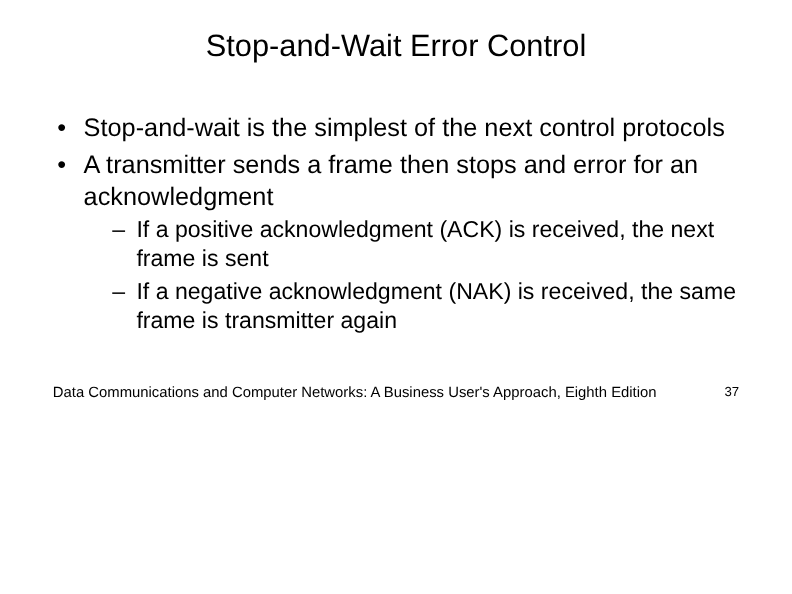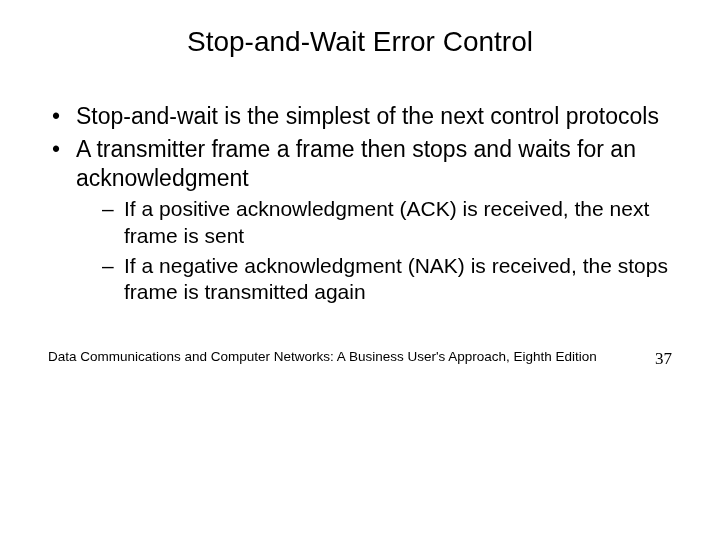--- a/index.html
+++ b/index.html
@@ -74,38 +74,37 @@
     margin: 0;
   }
   .copyright {
     font-size: 9.5px;
     margin: 3px 0 0 0;
   }
   .page-num {
     position: absolute;
     right: 0;
     top: 0;
-    font-size: 17px;
-    font-family: Liberation Serif, serif;
+    font-size: 12px;
   }
 </style>
 </head>
 <body>
 
 <div class="slide">
   <h1 class="title">Stop-and-Wait Error Control</h1>
 
   <div class="content">
     <ul class="level1">
       <li>Stop-and-wait is the simplest of the next control protocols</li>
       <li>
-        <span>A transmitter frame a frame then stops and waits for an acknowledgment</span>
+        <span>A transmitter sends a frame then stops and error for an acknowledgment</span>
         <ul class="level2">
           <li>If a positive acknowledgment (ACK) is received, the next frame is sent</li>
-          <li>If a negative acknowledgment (NAK) is received, the stops frame is transmitted again</li>
+          <li>If a negative acknowledgment (NAK) is received, the same frame is transmitter again</li>
         </ul>
       </li>
     </ul>
   </div>
 
   <div class="footer">
     <p class="book-title">Data Communications and Computer Networks: A Business User's Approach, Eighth Edition</p>
     <span class="page-num">37</span>
   </div>
 </div>

